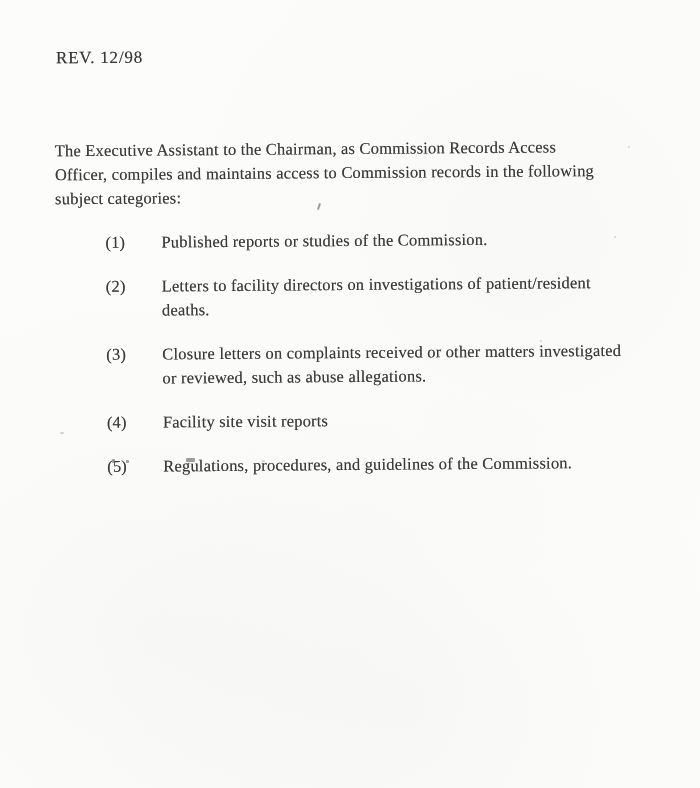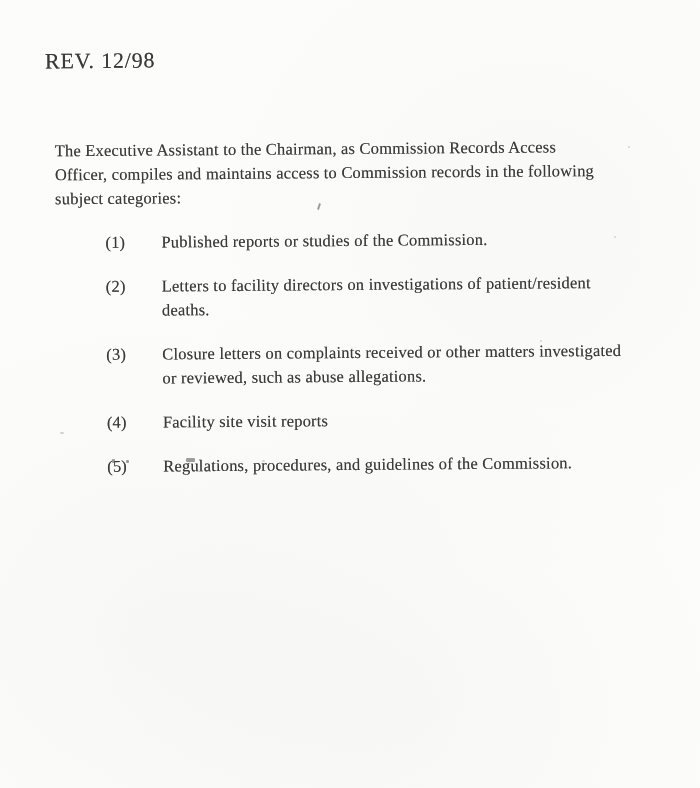--- a/index.html
+++ b/index.html
@@ -28,23 +28,23 @@
     pointer-events: none;
   }
   .content {
     position: absolute;
     inset: 0;
     transform: rotate(-0.45deg);
     transform-origin: 50% 40%;
   }
   .rev {
     position: absolute;
-    left: 47px;
+    left: 58px;
     top: 46px;
-    font-size: 22px;
+    font-size: 17px;
     letter-spacing: 0.8px;
     text-shadow: 0 0 0.6px rgba(55,55,55,0.65);
   }
   .intro {
     position: absolute;
     left: 56px;
     top: 137px;
     width: 610px;
     font-size: 16.5px;
     line-height: 24px;

